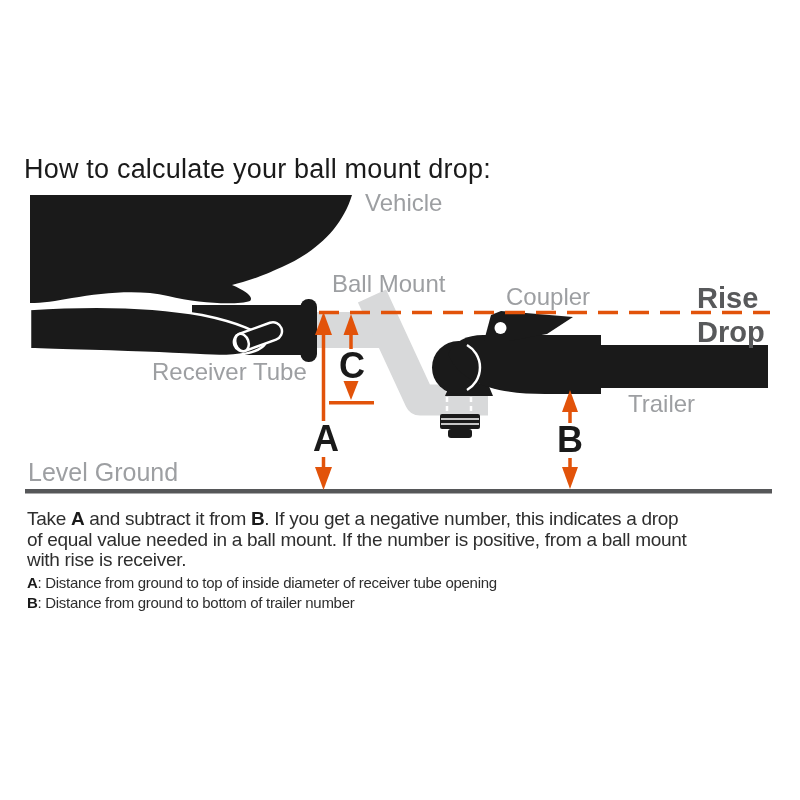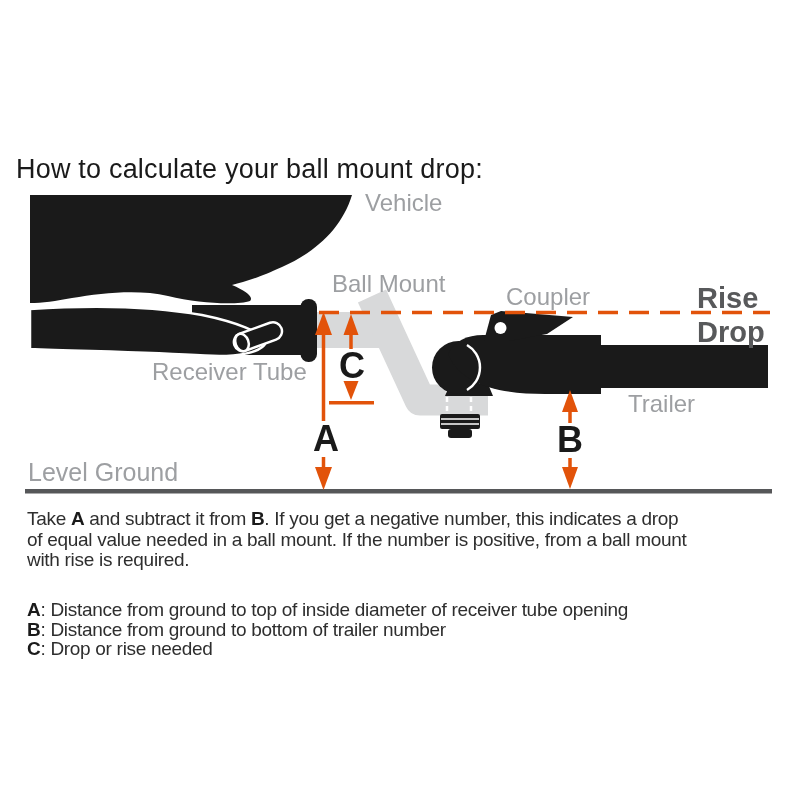--- a/index.html
+++ b/index.html
@@ -16,21 +16,21 @@
   html,body{background:#fff;}
   .page{
     position:relative;
     width:800px;height:800px;
     background:var(--white);
     overflow:hidden;
     font-family:"Liberation Sans", sans-serif;
     color:var(--text);
   }
   .title{
-    position:absolute;left:16px;top:155px;
+    position:absolute;left:24px;top:155px;
     font-size:27px;line-height:29px;
     color:var(--ink);
     letter-spacing:0.2px;
     white-space:nowrap;
   }
   .diagram-svg{
     position:absolute;left:0;top:0;width:800px;height:500px;
   }
   .sil{fill:var(--ink);}
   .sil-outline{fill:var(--ink);stroke:var(--white);stroke-width:2.5;}
@@ -47,22 +47,22 @@
   .marker{font-family:"Liberation Sans",sans-serif;font-size:36px;font-weight:bold;fill:var(--ink);text-anchor:middle;}
   .para{
     position:absolute;left:27px;top:509px;width:760px;
     font-size:19px;line-height:20.5px;
     letter-spacing:-0.3px;
     color:var(--text);
     white-space:nowrap;
   }
   .para b{font-weight:bold;color:var(--ink);}
   .defs{
-    position:absolute;left:27px;top:600px;width:760px;
-    font-size:19px;line-height:19.7px;
+    position:absolute;left:27px;top:573px;width:760px;
+    font-size:15px;line-height:19.7px;
     letter-spacing:-0.3px;
     color:var(--text);
     white-space:nowrap;
   }
   .defs .def-row b{font-weight:bold;color:var(--ink);}
 </style>
 </head>
 <body>
 
 <div class="page">
@@ -143,22 +143,21 @@
     <text class="lbl" x="152" y="380">Receiver Tube</text>
     <text class="lbl" x="628" y="412">Trailer</text>
     <text class="lbl-big" x="28" y="481">Level Ground</text>
     <text class="risedrop" x="697" y="308">Rise</text>
     <text class="risedrop" x="697" y="342">Drop</text>
   </svg>
 
   <div class="para">
     <div><span>Take </span><b>A</b><span> and subtract it from </span><b>B</b><span>. If you get a negative number, this indicates a drop</span></div>
     <div>of equal value needed in a ball mount. If the number is positive, from a ball mount</div>
-    <div>with rise is required.</div>
+    <div>with rise is receiver.</div>
   </div>
 
   <div class="defs">
     <div class="def-row"><b>A</b><span>: Distance from ground to top of inside diameter of receiver tube opening</span></div>
     <div class="def-row"><b>B</b><span>: Distance from ground to bottom of trailer number</span></div>
-    <div class="def-row"><b>C</b><span>: Drop or rise needed</span></div>
   </div>
 
 </div>
 
 </body></html>

